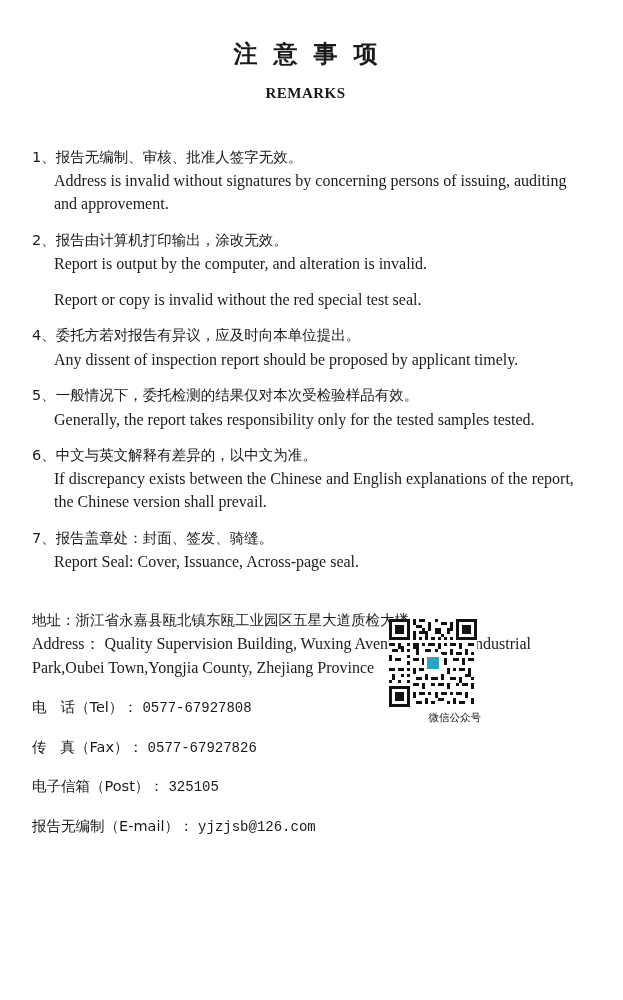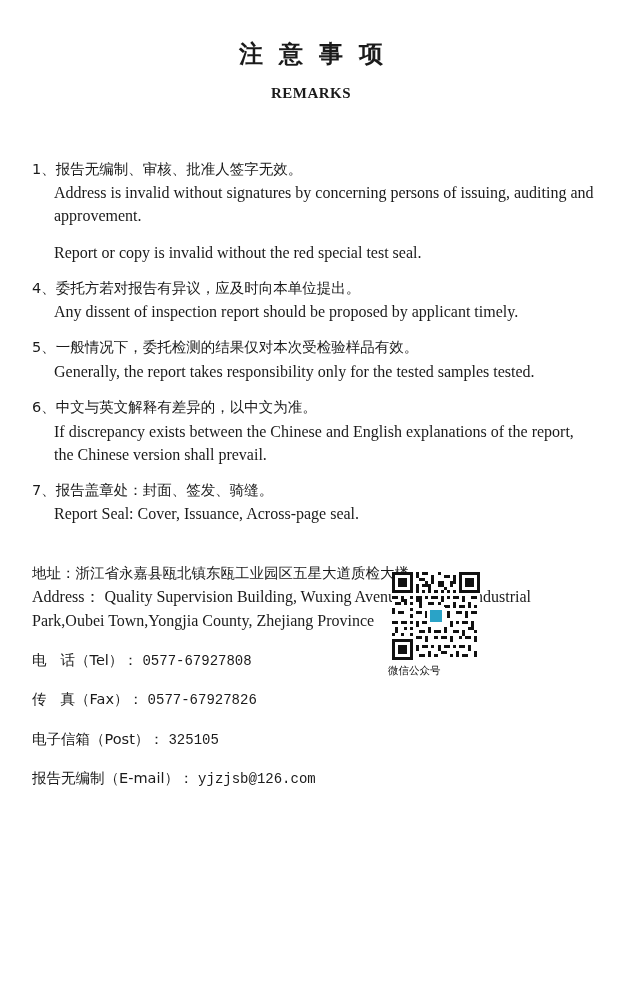--- a/index.html
+++ b/index.html
@@ -13,21 +13,21 @@
     position: relative;
     font-family: "Liberation Serif", "DejaVu Serif", serif;
     color: #1a1a1a;
     overflow: hidden;
   }
   .page {
     position: relative;
     width: 623px;
     height: 742px;
     box-sizing: border-box;
-    padding: 28px 27px 0 26px;
+    padding: 28px 38px 0 26px;
   }
 
   
   .title-cn {
     text-align: center;
     font-family: "DejaVu Serif", "Liberation Serif", serif;
     font-size: 24px;
     font-weight: bold;
     letter-spacing: 16px;
     text-indent: 16px;
@@ -38,21 +38,21 @@
     text-align: center;
     font-family: "Liberation Serif", serif;
     font-size: 15px;
     font-weight: bold;
     letter-spacing: 0.5px;
     margin: 16px 0 0 0;
   }
 
   
   .remarks {
-    margin-top: 56px;
+    margin-top: 44px;
     padding-left: 6px;
   }
   .remark-item {
     margin-bottom: 13px;
   }
   .remark-cn {
     font-family: "DejaVu Sans", sans-serif;
     font-size: 14.5px;
     line-height: 1.55;
     white-space: nowrap;
@@ -99,24 +99,24 @@
     letter-spacing: 14px;
   }
   .cvalue {
     font-family: "Liberation Mono", "DejaVu Sans Mono", monospace;
     font-size: 14px;
   }
 
   
   .qr-wrap {
     position: absolute;
-    right: 112px;
+    right: 104px;
     top: 10px;
     width: 96px;
-    text-align: left;
+    text-align: right;
   }
   .qr {
     width: 88px;
     height: 88px;
     margin: 0 auto;
     display: block;
     background: #ffffff;
   }
   .qr-caption {
     font-family: "DejaVu Sans", sans-serif;
@@ -134,20 +134,24 @@
   <h1 class="title-cn">注意事项</h1>
   <h2 class="title-en">REMARKS</h2>
 
   <div class="remarks">
 
     <div class="remark-item">
       <div class="remark-cn">1、报告无编制、审核、批准人签字无效。</div>
       <div class="remark-en">Address is invalid without signatures by concerning persons of issuing, auditing and approvement.</div>
     </div>
 
+    <div class="remark-item">
+      <div class="remark-cn">2、报告由计算机打印输出，涂改无效。</div>
+      <div class="remark-en">Report is output by the computer, and alteration is invalid.</div>
+    </div>
 
     <div class="remark-item">
       <div class="remark-en">Report or copy is invalid without the red special test seal.</div>
     </div>
 
     <div class="remark-item">
       <div class="remark-cn">4、委托方若对报告有异议，应及时向本单位提出。</div>
       <div class="remark-en">Any dissent of inspection report should be proposed by applicant timely.</div>
     </div>
 

